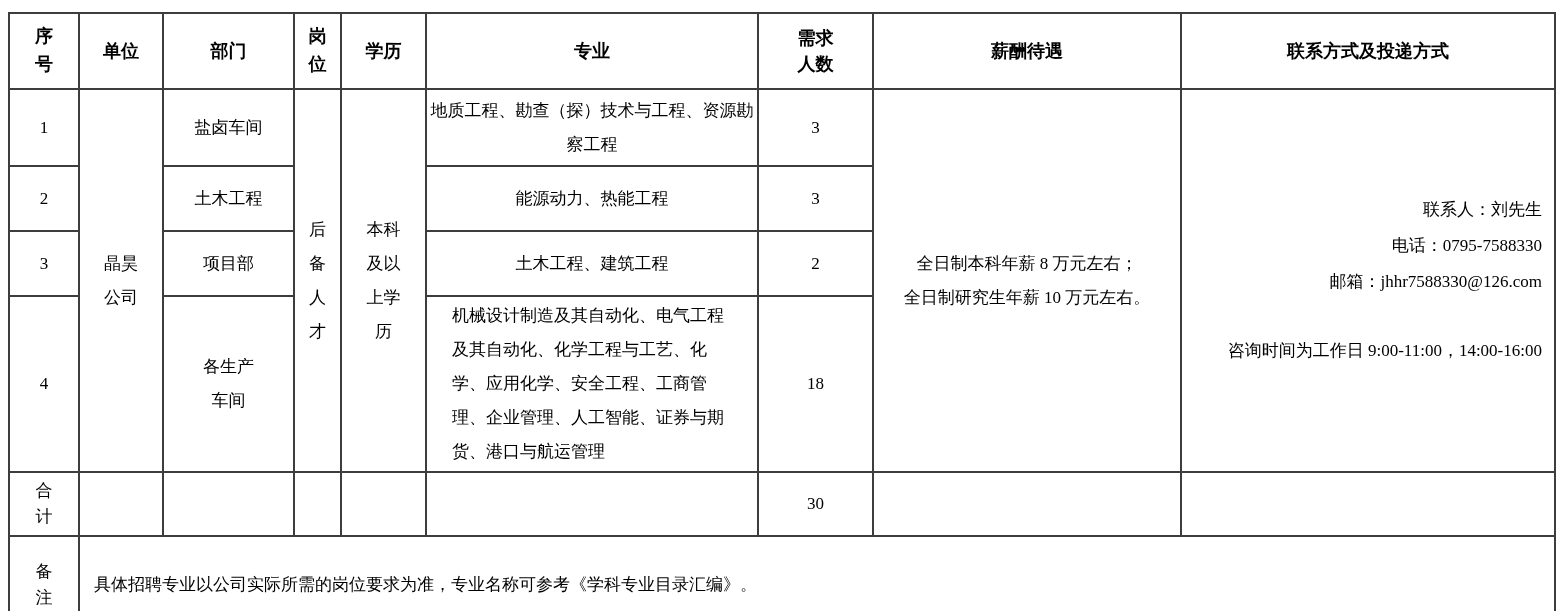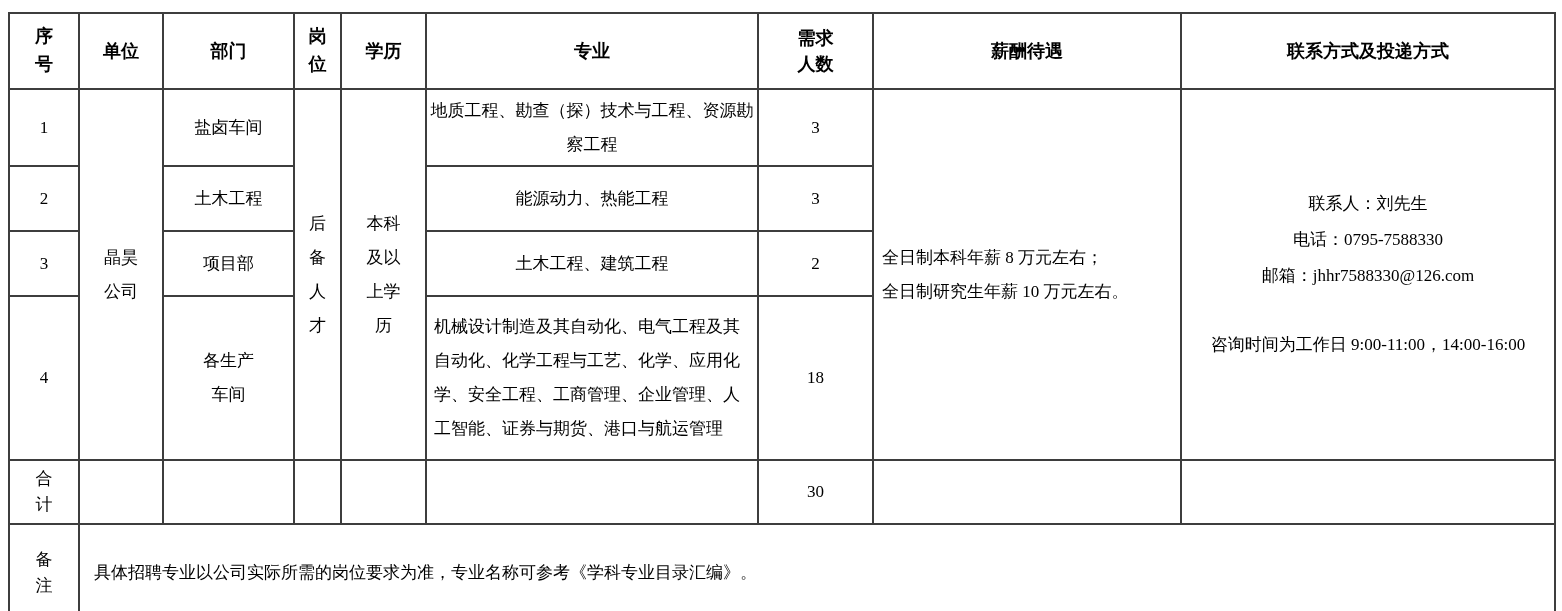--- a/index.html
+++ b/index.html
@@ -45,30 +45,30 @@
 
   
   .wrap1 { display: inline-block; width: 1.3em; line-height: 1.55; vertical-align: middle; }
   .wrap1tall { display: inline-block; width: 1.3em; line-height: 2.0; vertical-align: middle; }
   .wrap2 { display: inline-block; width: 2.5em; line-height: 1.45; vertical-align: middle; }
   .wrap2tall { display: inline-block; width: 2.3em; line-height: 2.0; vertical-align: middle; }
   .wrap3 { display: inline-block; width: 3.3em; line-height: 2.0; vertical-align: middle; }
 
   td.major-list {
     text-align: left;
-    padding: 2px 7px;
+    padding: 2px 25px;
     border-radius: 9px;
   }
   td.salary-cell {
-    text-align: left;
+    text-align: center;
     padding: 2px 8px;
     white-space: pre-line;
   }
   td.contact-cell {
-    text-align: center;
+    text-align: right;
     padding: 2px 12px;
   }
   .contact-line { line-height: 2.1; }
   .contact-hours { line-height: 2.1; margin-top: 34px; }
   td.remark-cell {
     text-align: left;
     padding: 2px 14px;
   }
 </style>
 </head>

